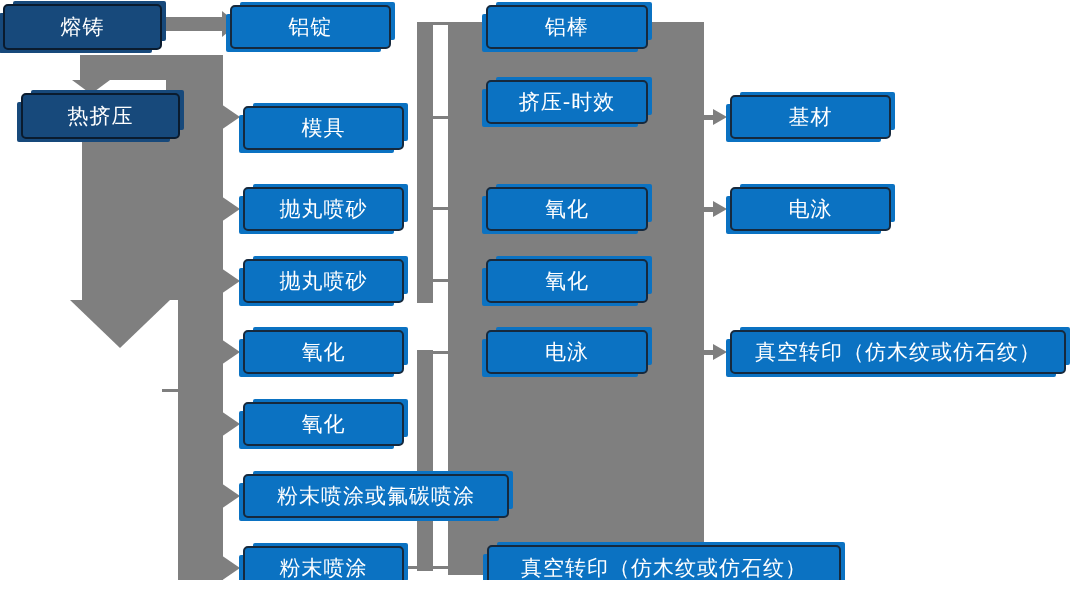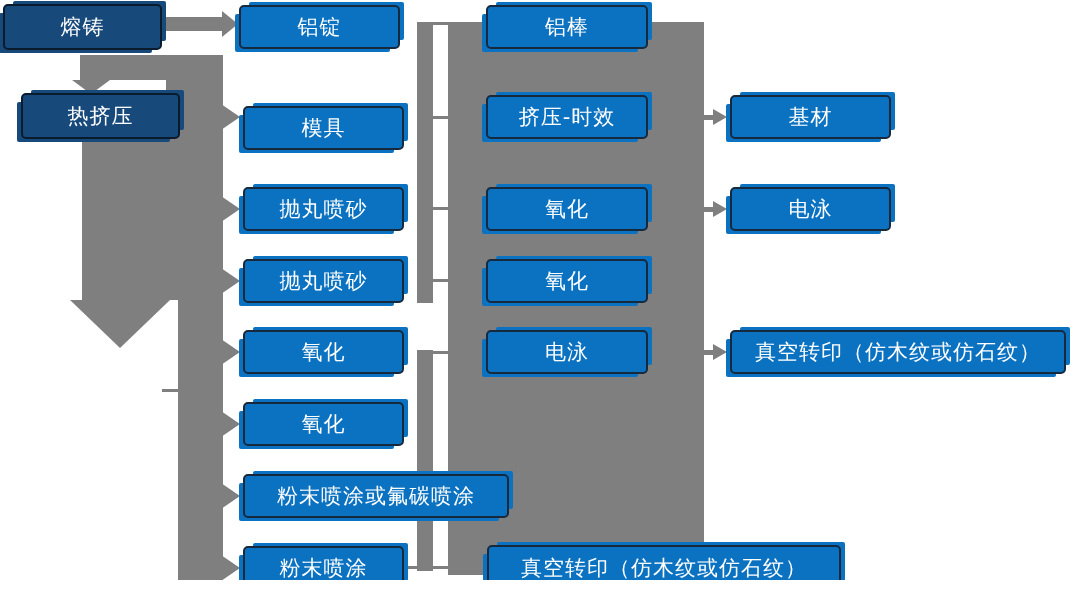--- a/index.html
+++ b/index.html
@@ -74,21 +74,21 @@
     <polygon class="gray" points="713,344 727,352 713,360"></polygon>
   </svg>
 
   <div class="node dark" style="left:3px;top:4px;width:159px;height:46px">
     <span>熔铸</span>
   </div>
   <div class="node dark" style="left:21px;top:93px;width:159px;height:46px">
     <span>热挤压</span>
   </div>
 
-  <div class="node light" style="left:239px;top:5px;width:161px;height:44px">
+  <div class="node light" style="left:230px;top:5px;width:161px;height:44px">
     <span>铝锭</span>
   </div>
   <div class="node light" style="left:243px;top:106px;width:161px;height:44px">
     <span>模具</span>
   </div>
   <div class="node light" style="left:243px;top:187px;width:161px;height:44px">
     <span>抛丸喷砂</span>
   </div>
   <div class="node light" style="left:243px;top:259px;width:161px;height:44px">
     <span>抛丸喷砂</span>
@@ -102,21 +102,21 @@
   <div class="node light" style="left:243px;top:474px;width:266px;height:44px">
     <span>粉末喷涂或氟碳喷涂</span>
   </div>
   <div class="node light" style="left:243px;top:546px;width:161px;height:44px">
     <span>粉末喷涂</span>
   </div>
 
   <div class="node light" style="left:486px;top:5px;width:162px;height:44px">
     <span>铝棒</span>
   </div>
-  <div class="node light" style="left:486px;top:95px;width:162px;height:44px">
+  <div class="node light" style="left:486px;top:80px;width:162px;height:44px">
     <span>挤压-时效</span>
   </div>
   <div class="node light" style="left:486px;top:187px;width:162px;height:44px">
     <span>氧化</span>
   </div>
   <div class="node light" style="left:486px;top:259px;width:162px;height:44px">
     <span>氧化</span>
   </div>
   <div class="node light" style="left:486px;top:330px;width:162px;height:44px">
     <span>电泳</span>

